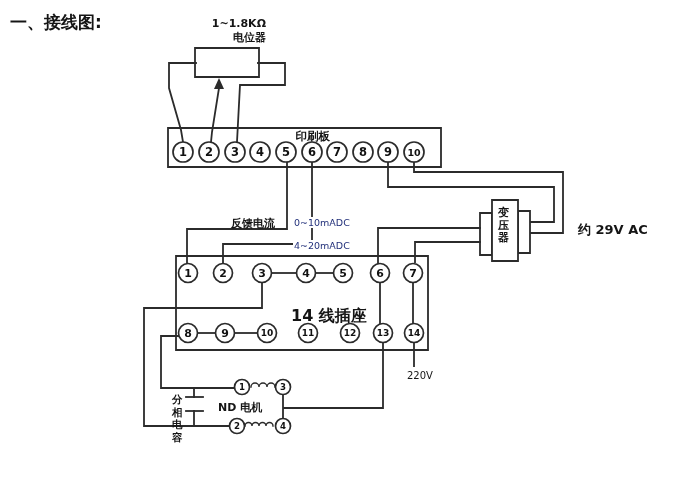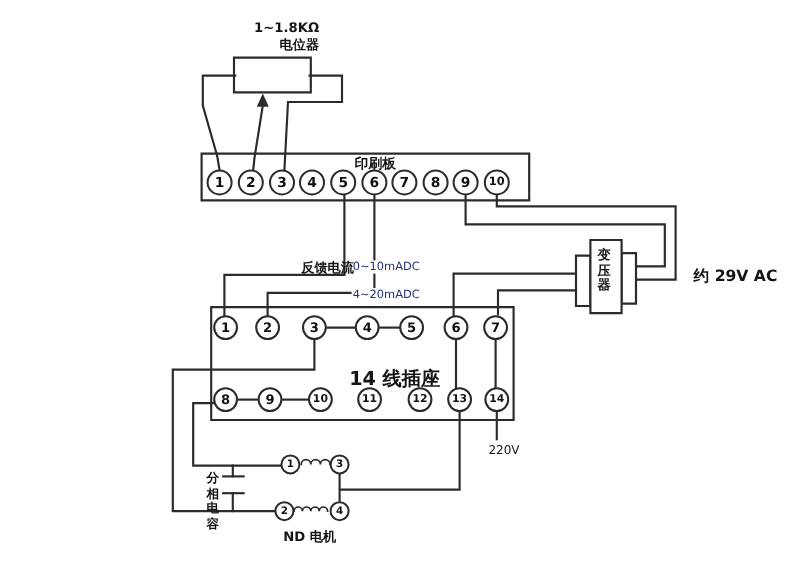--- a/index.html
+++ b/index.html
@@ -175,32 +175,33 @@
           <circle cx="237" cy="426" r="7.5" fill="#ffffff" stroke="#2b2b2b" stroke-width="1.7"></circle>
           <text x="237" y="426" text-anchor="middle" dominant-baseline="central" font-size="8.625" font-weight="bold" fill="#111111">2</text>
         </g>
         <g>
           <circle cx="283" cy="426" r="7.5" fill="#ffffff" stroke="#2b2b2b" stroke-width="1.7"></circle>
           <text x="283" y="426" text-anchor="middle" dominant-baseline="central" font-size="8.625" font-weight="bold" fill="#111111">4</text>
         </g>
       </g>
   </svg>
 
+  <div class="lbl bold" style="left:10px;top:11px;font-size:17px;">一、接线图:</div>
 
   <div class="lbl bold center" style="left:186px;top:17px;width:80px;font-size:11px;">1~1.8KΩ</div>
   <div class="lbl bold center" style="left:186px;top:30px;width:80px;font-size:11px;">电位器</div>
 
   <div class="lbl center" style="left:260px;top:129px;width:70px;font-size:11.5px;font-weight:600;">印刷板</div>
 
   <div class="lbl whitebg" style="left:293px;top:185px;font-size:9.5px;color:#22307a;">0~10mADC</div>
   <div class="lbl whitebg" style="left:293px;top:208px;font-size:9.5px;color:#22307a;">4~20mADC</div>
-  <div class="lbl bold" style="left:231px;top:216px;font-size:11px;margin-left:20px;">反馈电流</div>
+  <div class="lbl bold" style="left:231px;top:216px;font-size:11px;">反馈电流</div>
 
   <div class="lbl bold vtext" style="left:498px;top:207px;width:15px;font-size:11px;">变压器</div>
   <div class="lbl bold" style="left:578px;top:221px;font-size:13px;">约 29V AC</div>
 
   <div class="lbl bold" style="left:291px;top:306px;font-size:16px;">14 线插座</div>
   <div class="lbl" style="left:407px;top:370px;font-size:10px;">220V</div>
 
-  <div class="lbl bold" style="left:236px;top:400px;font-size:11px;margin-top:40px;">ND 电机</div>
+  <div class="lbl bold" style="left:218px;top:400px;font-size:11px;">ND 电机</div>
   <div class="lbl bold vtext" style="left:172px;top:393px;width:14px;font-size:10.5px;">分相电容</div>
 
 </div>
 
 </body></html>

